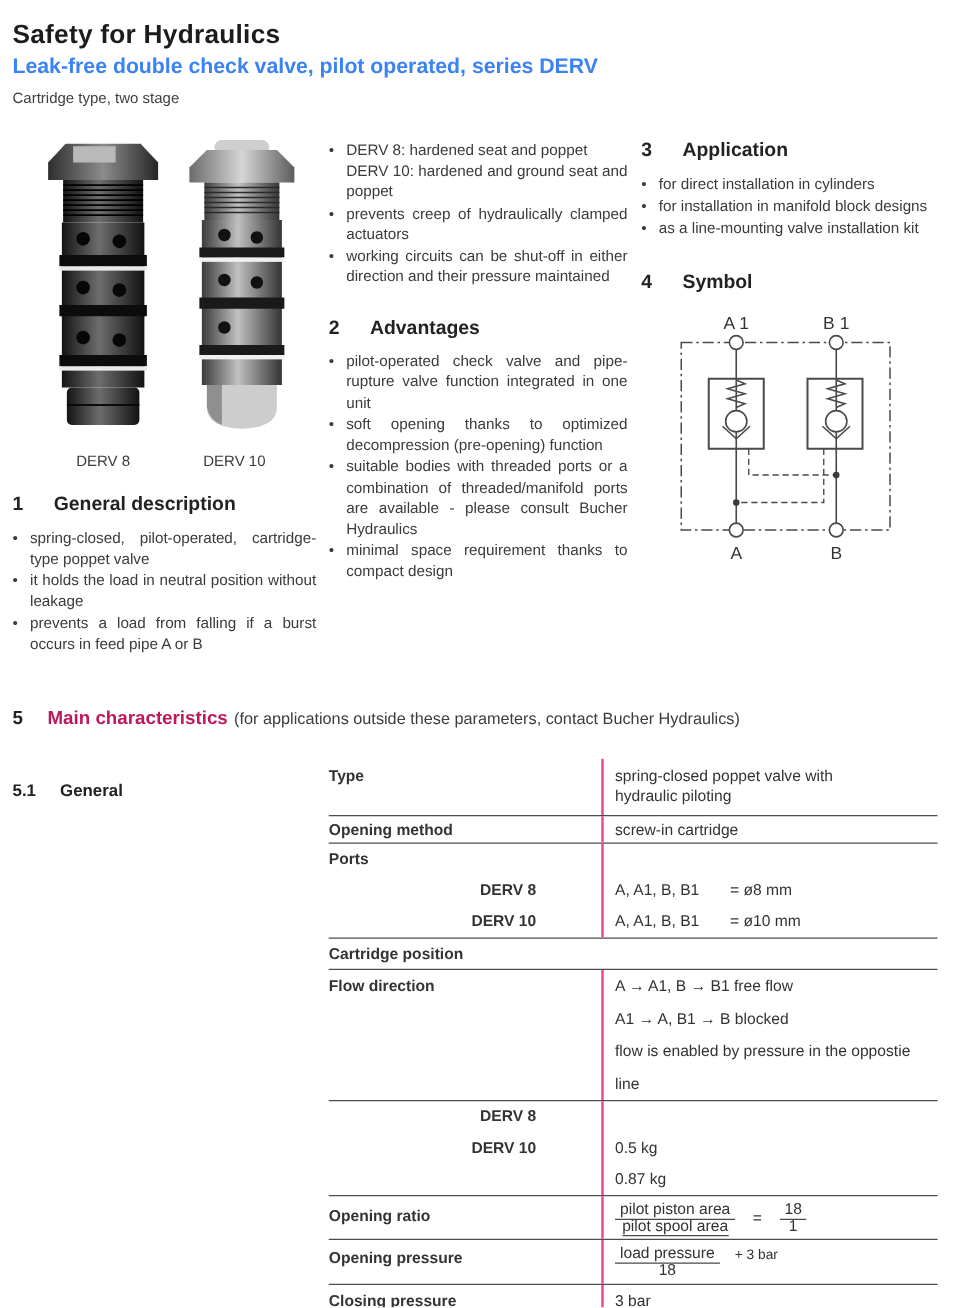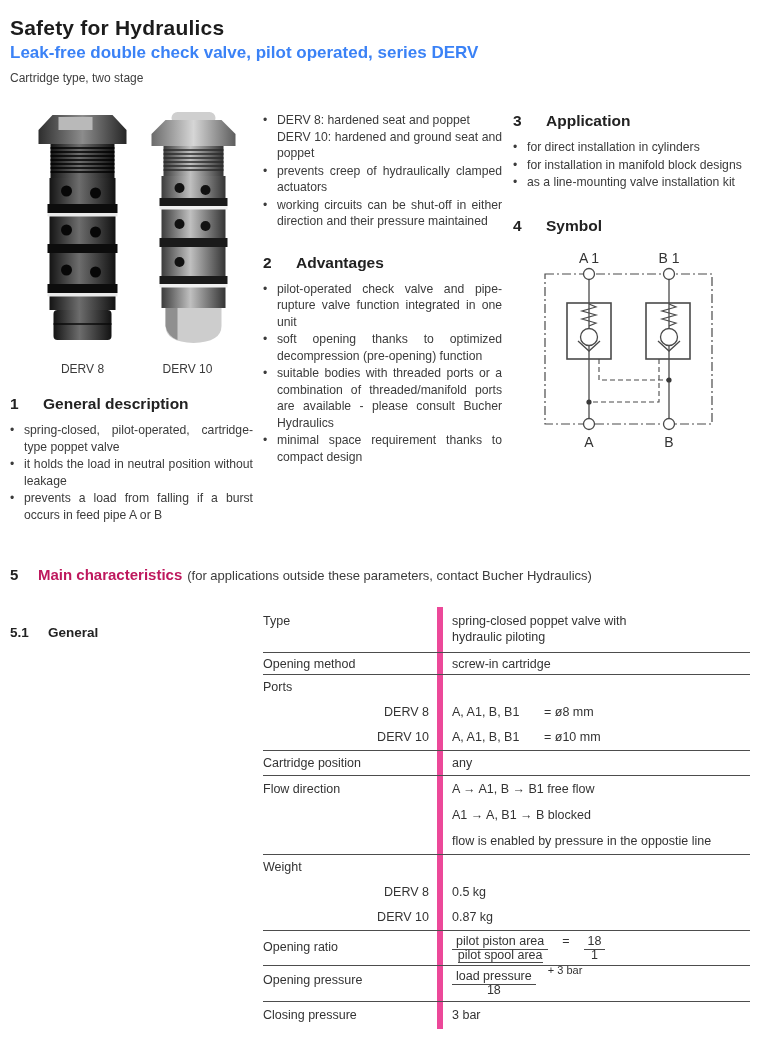--- a/index.html
+++ b/index.html
@@ -48,22 +48,22 @@
   .sec5 .t     { font-weight:bold; font-size:15px; color:#be185d; }
   .sec5 .note  { font-size:13px; color:#3b3b3b; margin-left:5px; }
   .sec51 { position:absolute; left:10px; top:625px; display:flex; }
   .sec51 .num { font-weight:bold; font-size:13.5px; color:#222; width:38px; }
   .sec51 .t   { font-weight:bold; font-size:13.5px; color:#222; }
 
   
   .chars-table { position:absolute; left:263px; top:607px; width:487px; font-size:12.5px; color:#333; }
   .trow { display:grid; grid-template-columns:174px 1fr; border-top:1px solid #4d4d4d; }
   .trow.first { border-top:none; }
-  .tlabel { padding:4px 8px 4px 0; }
-  .tvalue { border-left:6px solid #ec4899; padding:4px 0 4px 9px; }
+  .tlabel { padding:4px 8px 4px 0;font-weight:bold; }
+  .tvalue { border-left:2px solid #ec4899; padding:4px 0 4px 9px;margin-left:44px; }
   .lh16 { line-height:16px; }
   .lh25 { line-height:25px; }
   .lh26 { line-height:26px; }
   .subname { text-align:right; }
   .preline { white-space:pre-line; }
   .ports-list { display:inline-block; width:92px; }
   .row-type  .tlabel, .row-type .tvalue  { padding-top:6px; padding-bottom:7px; }
   .row-mm    .tlabel, .row-mm .tvalue    { padding-top:3px; padding-bottom:2px; }
   .row-mp    .tlabel, .row-mp .tvalue    { padding-top:4px; padding-bottom:4px; }
   .row-cp    .tlabel, .row-cp .tvalue    { padding-top:5px; padding-bottom:6px; }
@@ -73,21 +73,21 @@
   .row-flow .tlabel { line-height:26px; }
   .row-or .tlabel { padding-top:9px; }
   .row-or .tvalue { padding-top:3px; padding-bottom:3px; }
   .row-op .tlabel { padding-top:7px; }
   .row-op .tvalue { padding-top:3px; padding-bottom:4px; }
 
   .frac { display:inline-block; text-align:center; vertical-align:middle; }
   .frac .num { border-bottom:1px solid #4a4a4a; padding:0 4px 1px; }
   .frac .den { padding-top:1px; }
   .frac.both .den { border-bottom:1px solid #4a4a4a; }
-  .frac-line { display:flex; }
+  .frac-line { display:flex; align-items:center; }
   .eqsign { margin:0 14px; }
   .plusbar { font-size:11px; margin-left:12px; position:relative; top:-5px; }
 </style>
 </head>
 <body>
 
 <div class="page">
 
   <div class="header">
     <div class="title">Safety for Hydraulics</div>
@@ -339,35 +339,33 @@
       </div>
       <div class="tvalue">
         <div class="lh25">&nbsp;</div>
         <div class="lh25"><span class="ports-list">A, A1, B, B1</span><span>= ø8 mm</span></div>
         <div class="lh25"><span class="ports-list">A, A1, B, B1</span><span>= ø10 mm</span></div>
       </div>
     </div>
 
     <div class="trow row-mp">
       <div class="tlabel lh16">Cartridge position</div>
-      <div class="tvalue lh16">any</div>
     </div>
 
     <div class="trow row-flow">
       <div class="tlabel">Flow direction</div>
       <div class="tvalue">
         <div class="lh26">A → A1, B → B1 free flow</div>
         <div class="lh26">A1 → A, B1 → B blocked</div>
         <div class="lh26">flow is enabled by pressure in the oppostie line</div>
       </div>
     </div>
 
     <div class="trow row-weight">
       <div class="tlabel">
-        <div class="lh25">Weight</div>
         <div class="lh25 subname">DERV 8</div>
         <div class="lh25 subname">DERV 10</div>
       </div>
       <div class="tvalue">
         <div class="lh25">&nbsp;</div>
         <div class="lh25">0.5 kg</div>
         <div class="lh25">0.87 kg</div>
       </div>
     </div>
 

